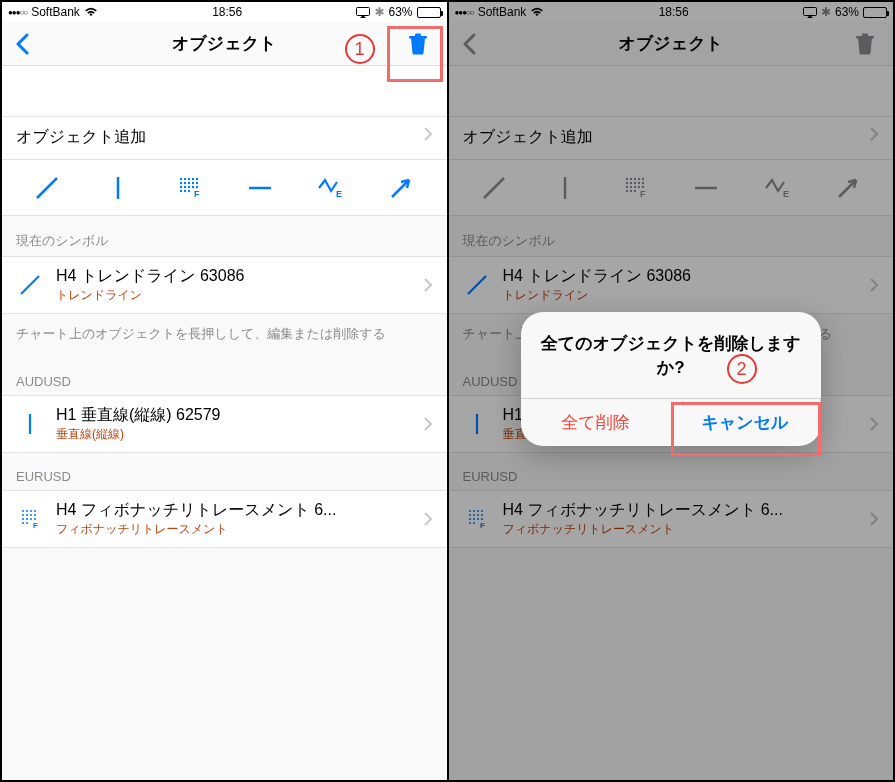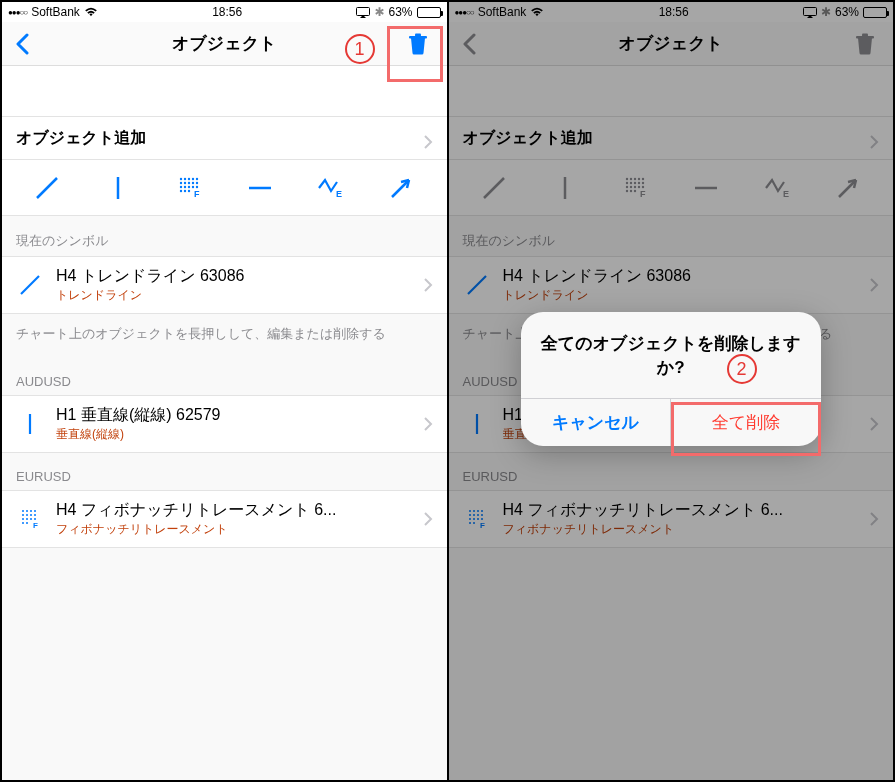--- a/index.html
+++ b/index.html
@@ -117,25 +117,24 @@
     overflow: hidden;
     background: #f9f9f9;
   }
   .spacer-top { height: 50px; background: #fff; }
   .cell {
     background: #fff;
     border-top: 1px solid #e3e3e3;
     border-bottom: 1px solid #e3e3e3;
     min-height: 44px;
     display: flex;
-    align-items: flex-end;
+    align-items: flex-start;
     padding: 10px 14px;
     font-size: 16px;
     color: #000;
-    font-weight: bold;
   }
   .cell .chev {
     margin-left: auto;
     color: #c7c7cc;
   }
   .toolrow {
     background: #fff;
     border-bottom: 1px solid #e3e3e3;
     height: 56px;
     display: flex;
@@ -594,22 +593,22 @@
             </svg>
           </span>
       </div>
     </div>
 
     <div class="dim"></div>
 
     <div class="alert">
       <div class="alert-title">全てのオブジェクトを削除しますか?</div>
       <div class="alert-buttons">
+        <div class="alert-btn destructive">全て削除</div>
         <div class="alert-btn cancel">キャンセル</div>
-        <div class="alert-btn destructive">全て削除</div>
       </div>
     </div>
 
     <div class="annotation-circle" style="top:352px; left:278px;">
         <span>2</span>
       </div>
     <div class="annotation-box" style="top:400px; left:222px; width:150px; height:54px;"></div>
   </div>
 
 </div>

